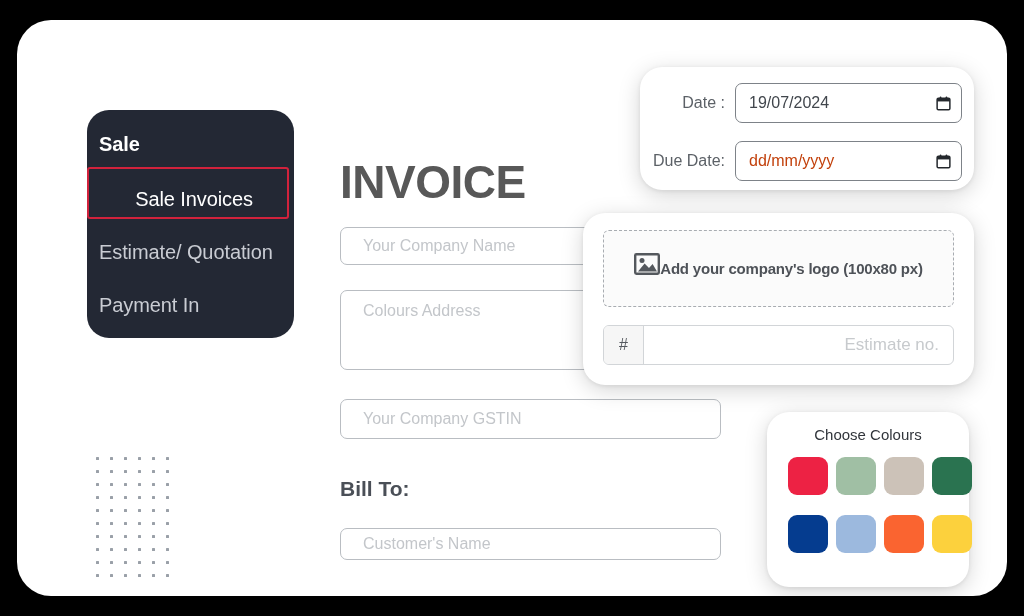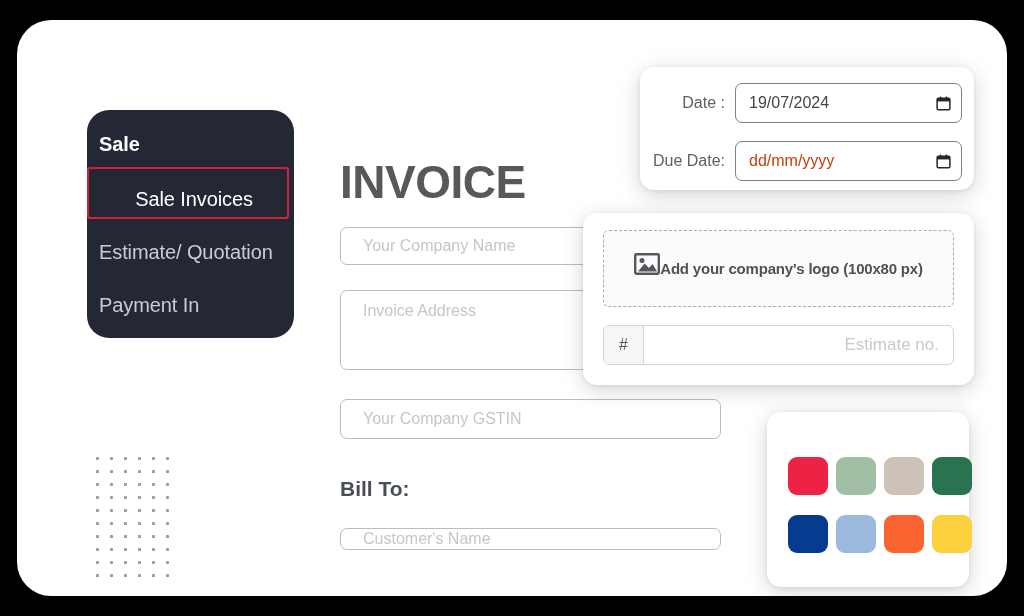--- a/index.html
+++ b/index.html
@@ -111,36 +111,36 @@
     align-items: flex-start;
     padding: 11px 22px;
     font-size: 16px;
     color: #c3c6ca;
   }
   .field.single { align-items: center; padding-top: 0; padding-bottom: 0; }
 
   #company-name    { left: 323px; top: 207px; width: 381px; height: 38px; }
   #company-address { left: 323px; top: 270px; width: 381px; height: 80px; }
   #company-gstin   { left: 323px; top: 379px; width: 381px; height: 40px; }
-  #customer-name   { left: 323px; top: 508px; width: 381px; height: 22px; }
+  #customer-name   { left: 323px; top: 508px; width: 381px; height: 32px; }
 
   .billto {
     position: absolute;
     left: 323px;
     top: 457px;
     font-size: 21px;
     font-weight: bold;
     color: #4a4f57;
   }
 
   
   .panel {
     position: absolute;
     background: #ffffff;
-    border-radius: 14px;
+    border-radius: 22px;
     box-shadow: 0 5px 22px rgba(0,0,0,0.17), 0 1px 4px rgba(0,0,0,0.08);
   }
 
   
   #date-panel { left: 623px; top: 47px; width: 334px; height: 123px; }
 
   .date-row {
     position: absolute;
     display: flex;
     align-items: center;
@@ -333,21 +333,21 @@
         <i></i>
       </div>
 
     <div class="invoice-title">INVOICE</div>
 
     <div class="field single" id="company-name">
       <span>Your Company Name</span>
     </div>
 
     <div class="field" id="company-address">
-      <span>Invoice Address</span>
+      <span>Colours Address</span>
     </div>
 
     <div class="field single" id="company-gstin">
       <span>Your Company GSTIN</span>
     </div>
 
     <div class="billto">Bill To:</div>
 
     <div class="field single" id="customer-name">
       <span>Customer's Name</span>
@@ -401,20 +401,21 @@
 
       <div class="inv-no-row">
         <span class="inv-no-prefix">#</span>
         <span class="inv-no-input">
           <span>Estimate no.</span>
         </span>
       </div>
     </div>
 
     <div class="panel" id="colour-panel">
+      <div class="colour-title">Choose Colours</div>
       <div class="swatch-grid" id="swatch-grid">
           <div class="swatch" style="background: rgb(237, 34, 68);"></div>
           <div class="swatch" style="background: rgb(160, 191, 164);"></div>
           <div class="swatch" style="background: rgb(204, 194, 184);"></div>
           <div class="swatch" style="background: rgb(42, 115, 80);"></div>
           <div class="swatch" style="background: rgb(5, 60, 143);"></div>
           <div class="swatch" style="background: rgb(156, 185, 222);"></div>
           <div class="swatch" style="background: rgb(250, 100, 48);"></div>
           <div class="swatch" style="background: rgb(252, 209, 61);"></div>
         </div>

